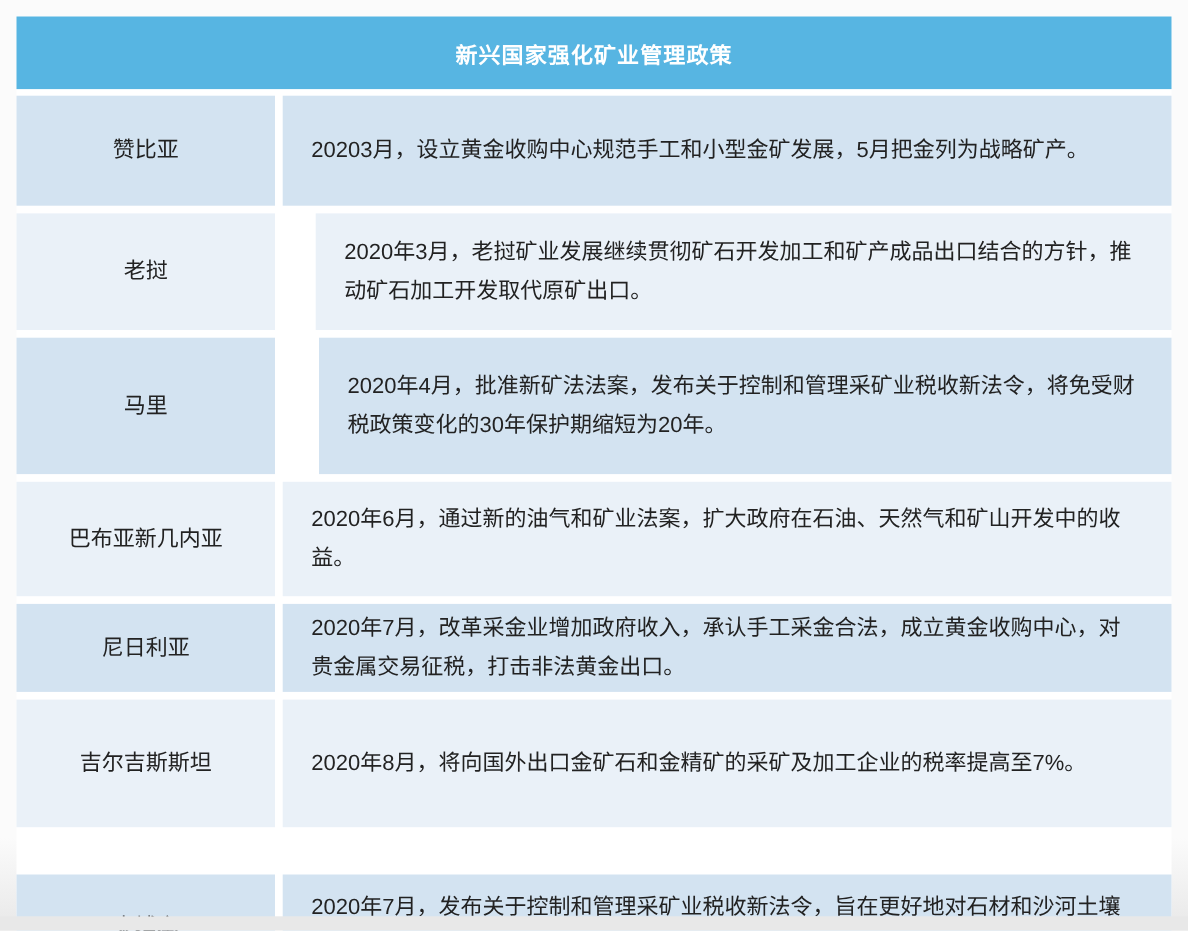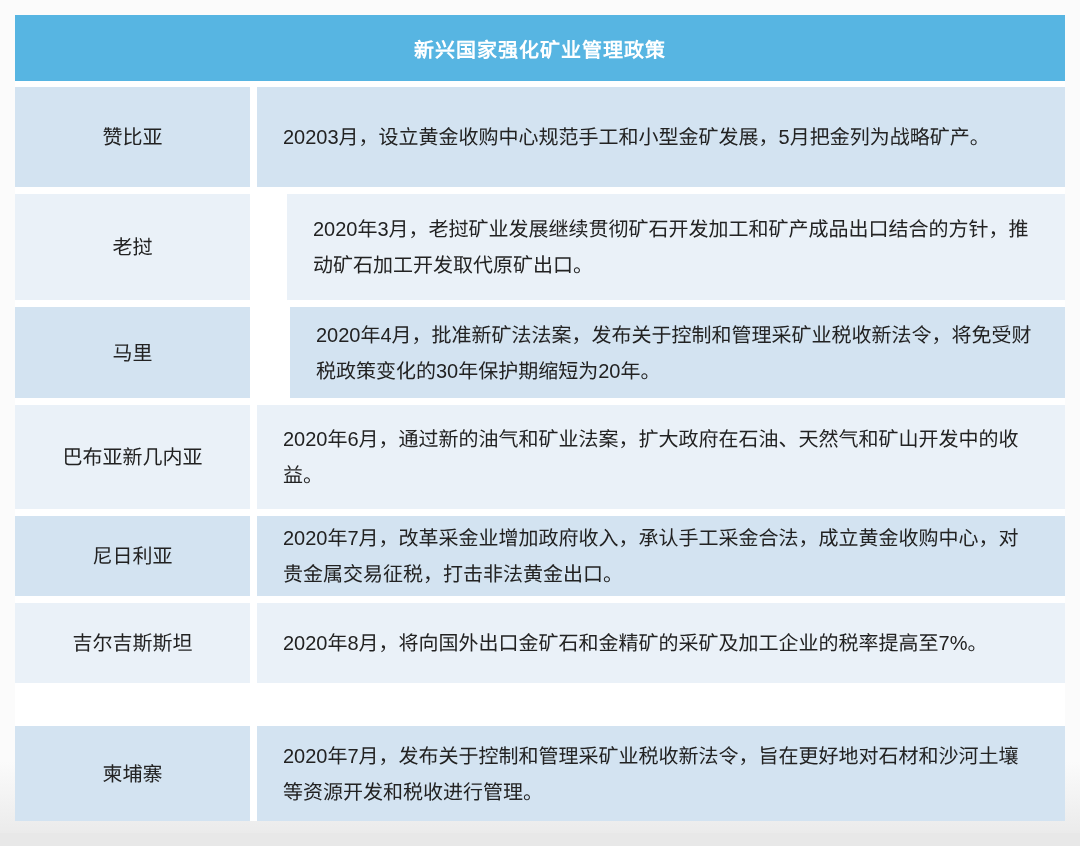--- a/index.html
+++ b/index.html
@@ -44,24 +44,24 @@
   .row {
     display: flex;
     gap: 7px;
     margin-bottom: 7px;
   }
   .row:last-child { margin-bottom: 0; margin-top: 43px; }
   .row:nth-child(odd) .cell { background: var(--row-odd-bg); }
   .row:nth-child(even) .cell { background: var(--row-even-bg); }
   .row:nth-child(1) { height: 100px; }
   .row:nth-child(2) { height: 106px; gap: 37px; }
-  .row:nth-child(3) { height: 91px; gap: 40px; }
+  .row:nth-child(3) { height: 124px; gap: 40px; }
   .row:nth-child(4) { height: 104px; }
   .row:nth-child(5) { height: 80px; }
-  .row:nth-child(6) { height: 80px; }
+  .row:nth-child(6) { height: 116px; }
   .row:nth-child(7) { height: 95px; }
   .cell {
     color: var(--text);
     font-size: 20px;
     line-height: 36px;
   }
   .cell.country {
     width: 235px;
     flex: 0 0 235px;
     display: flex;

